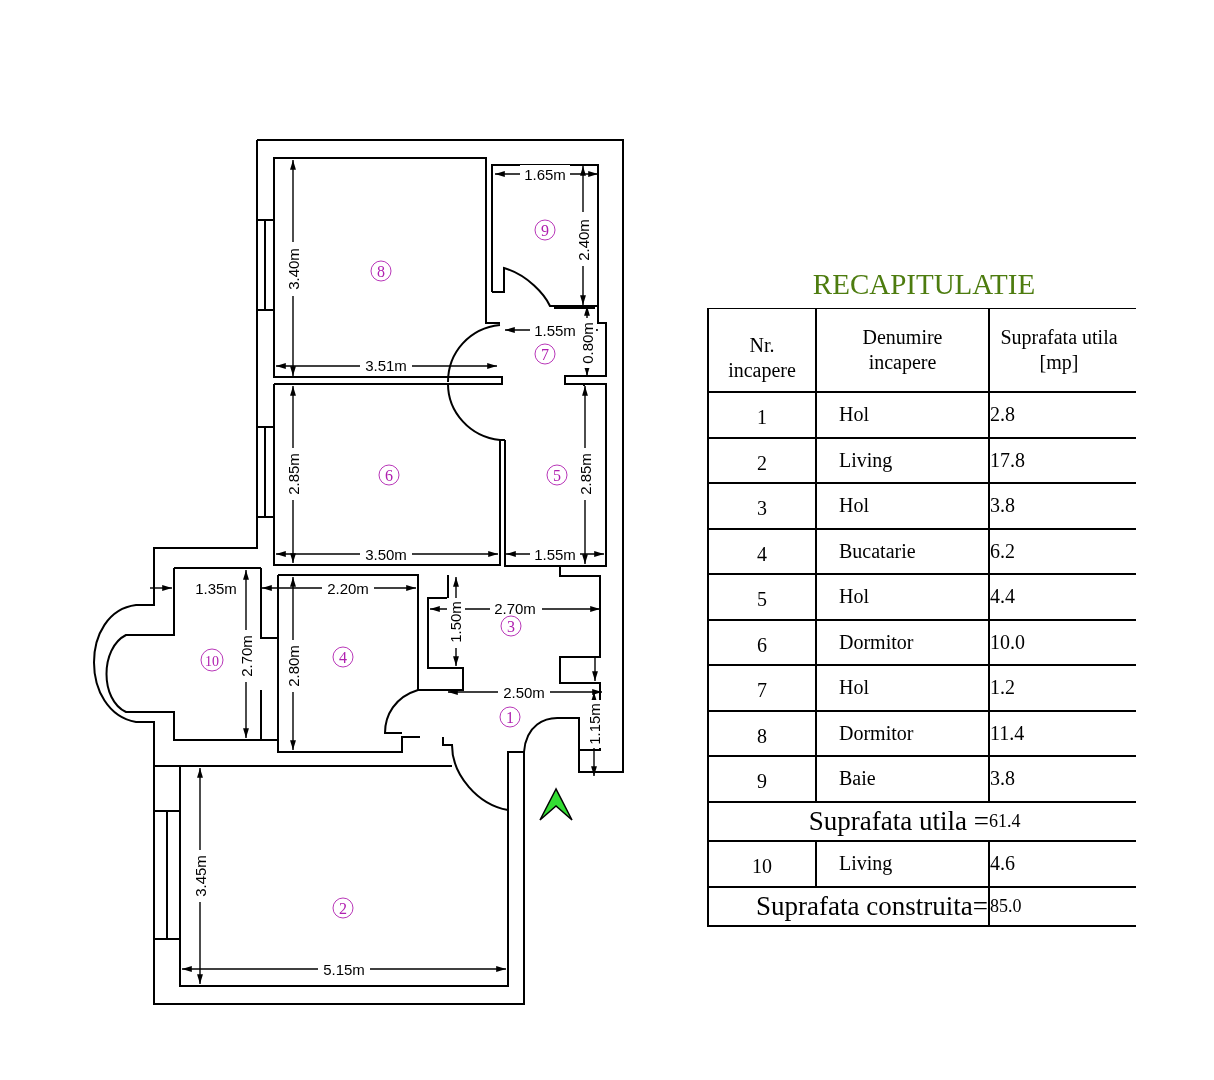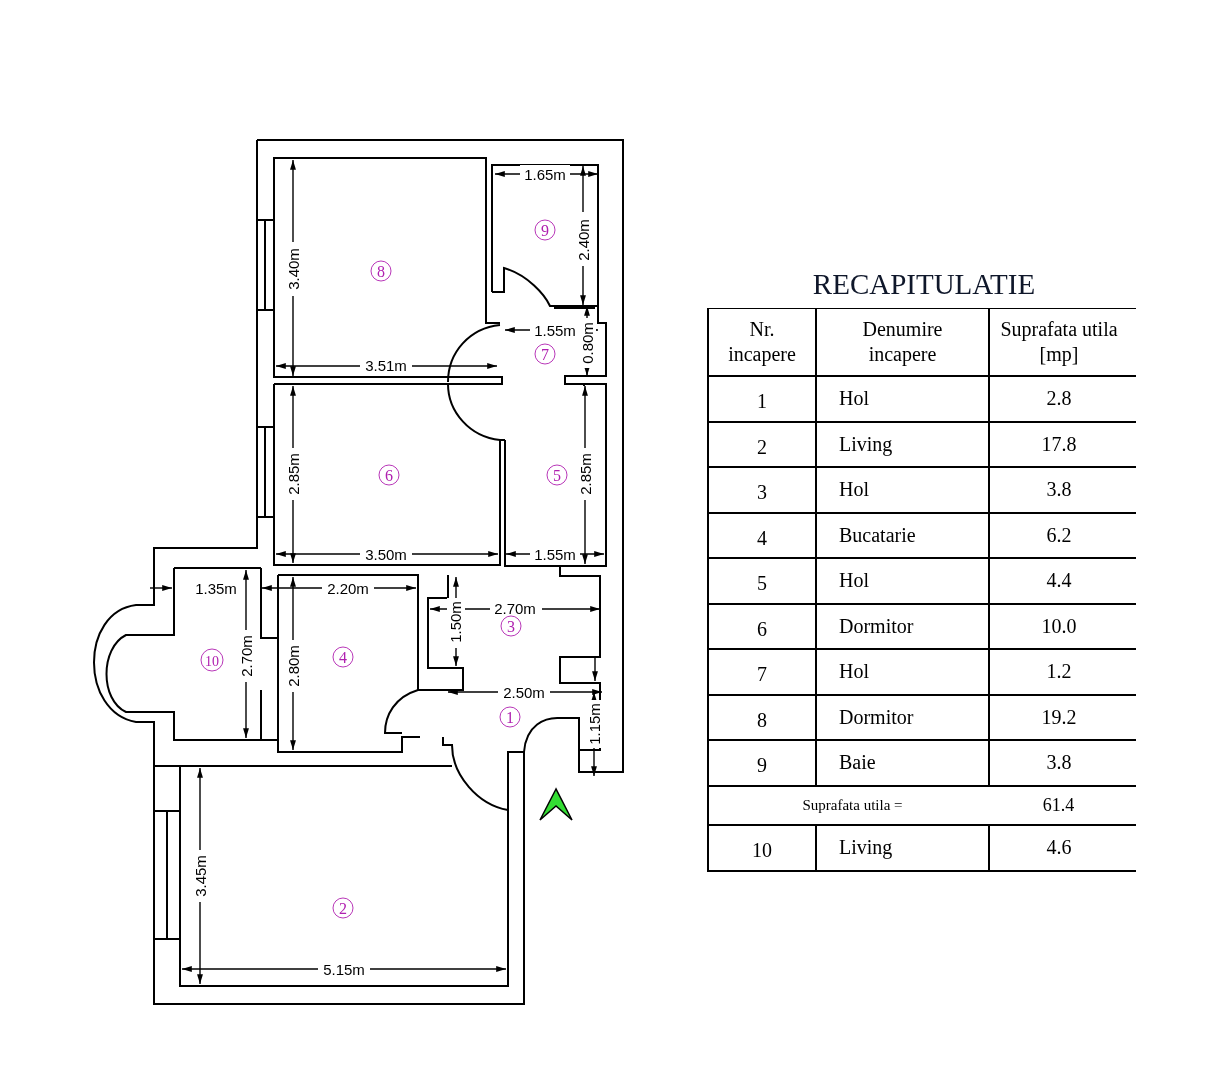--- a/index.html
+++ b/index.html
@@ -4,30 +4,30 @@
   <style>
     html, body { margin: 0; padding: 0; background: #ffffff; }
     body { width: 1214px; height: 1080px; position: relative; overflow: hidden; font-family: "Liberation Sans", sans-serif; }
     #plan { position: absolute; left: 0; top: 0; width: 1214px; height: 1080px; }
     .wall { fill: none; stroke: #000; stroke-width: 2; }
     .dim { stroke: #000; stroke-width: 1.4; fill: none; }
     .dimtxt { font-family: "Liberation Sans", sans-serif; font-size: 15px; fill: #000; }
     .roomnum { font-family: "Liberation Serif", serif; font-size: 16px; fill: #b020b0; }
     .roomcirc { fill: none; stroke: #b020b0; stroke-width: 0.9; }
     .title { position: absolute; left: 706px; top: 268px; width: 436px; text-align: center;
-             font-family: "Liberation Serif", serif; font-size: 29px; color: #0f172a; }
+             font-family: "Liberation Serif", serif; font-size: 29px; color: #4d7c0f; }
     table.recap { position: absolute; left: 707px; top: 308px; border-collapse: collapse;
                   font-family: "Liberation Serif", serif; font-size: 20px; color: #000; }
     table.recap td { border: 2px solid #000; padding: 0; height: 37.5px; }
     table.recap tr.head td { height: 66px; text-align: center; line-height: 25px; }
     table.recap td.c1 { width: 106px; text-align: center; padding-top: 6px; }
     table.recap td.c2 { width: 173px; text-align: left; padding-left: 22px; box-sizing: border-box; margin-left: 33px; }
-    table.recap td.c3 { width: 147px; text-align: center; padding-right: 8px; box-sizing: border-box; }
+    table.recap td.c3 { width: 147px; padding-right: 8px; box-sizing: border-box; }
     table.recap tr.head td.c2 { text-align: center; padding-left: 0; }
-    table.recap td.span { text-align: center; padding-left: 7px; font-size: 15px; }
+    table.recap td.span { text-align: right; padding-left: 7px; font-size: 27px; }
     table.recap td.tot { font-size: 18px; }
     table.recap td.c3 { border-right: none; margin-left: 44px; }
     table.recap tr:first-child td { border-top-width: 1px; }
   </style>
 </head>
 <body>
 
 <svg id="plan" viewBox="0 0 1214 1080" xmlns="http://www.w3.org/2000/svg">
   <defs>
     <marker id="arr" viewBox="0 0 10 10" refX="10" refY="5" markerWidth="9" markerHeight="7" orient="auto-start-reverse">
@@ -201,21 +201,21 @@
   </g>
 
   <path d="M556,789 L540,820 L556,806 L572,820 Z" fill="#33dd33" stroke="#000" stroke-width="1.5"></path>
 </svg>
 
 <div class="title">RECAPITULATIE</div>
 
 <table class="recap">
   <tbody>
       <tr class="head">
-    <td class="c1" style="padding-top:0">
+    <td class="c1" style="padding-top:16px">
       <span>Nr.</span><br><span>incapere</span>
     </td>
     <td class="c2">
       <span>Denumire</span><br><span>incapere</span>
     </td>
     <td class="c3">
       <span>Suprafata utila</span><br><span>[mp]</span>
     </td>
   </tr>
   <tr>
@@ -249,30 +249,34 @@
         <td class="c3">10.0</td>
       </tr>
   <tr>
         <td class="c1">7</td>
         <td class="c2">Hol</td>
         <td class="c3">1.2</td>
       </tr>
   <tr>
         <td class="c1">8</td>
         <td class="c2">Dormitor</td>
-        <td class="c3">19.2</td>
+        <td class="c3">11.4</td>
       </tr>
   <tr>
         <td class="c1">9</td>
         <td class="c2">Baie</td>
         <td class="c3">3.8</td>
       </tr>
   <tr>
     <td class="span" colspan="2" style="border-right:none">Suprafata utila =</td>
     <td class="c3 tot" style="border-left:none">61.4</td>
   </tr>
   <tr>
     <td class="c1">10</td>
     <td class="c2">Living</td>
     <td class="c3">4.6</td>
   </tr>
+  <tr>
+    <td class="span" colspan="2">Suprafata construita=</td>
+    <td class="c3 tot">85.0</td>
+  </tr>
 </tbody>
   </table>
 
 </body></html>

